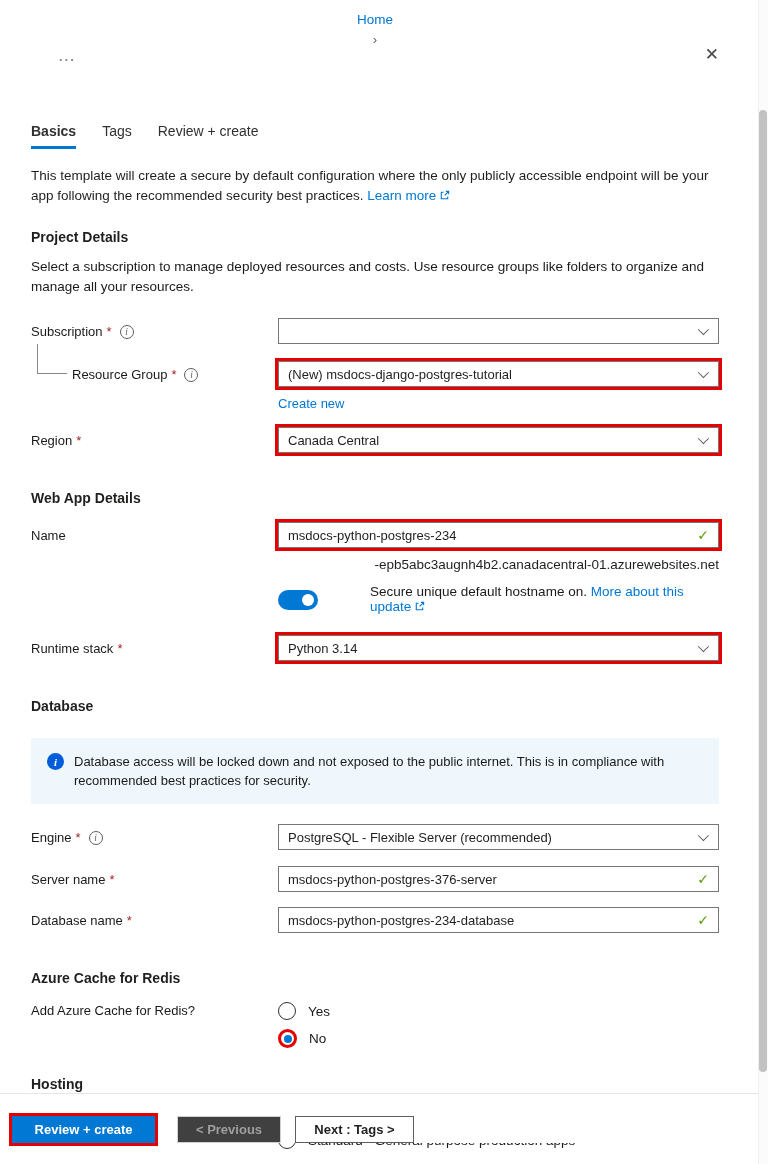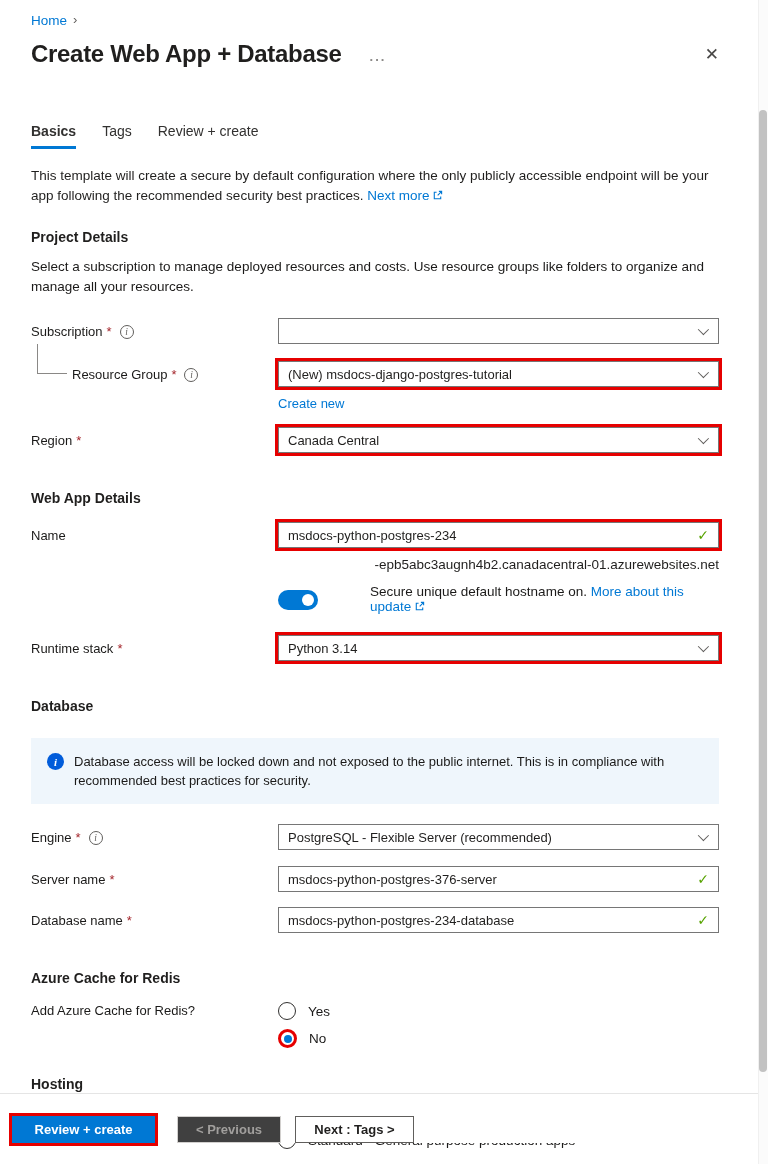--- a/index.html
+++ b/index.html
@@ -2,21 +2,21 @@
 <html><head>
 <meta charset="utf-8">
 <style>
   * { margin:0; padding:0; box-sizing:border-box; }
   html,body { background:#fff; }
   body { font-family:"Liberation Sans","DejaVu Sans",sans-serif; color:#1b1a19; }
   .page { position:relative; width:768px; height:1164px; background:#fff; overflow:hidden; }
   .content { position:relative; padding:12px 49px 0 31px; }
 
   
-  .breadcrumb { height:17px; font-size:13.5px; display:flex; align-items:center; gap:6px; }
+  .breadcrumb { height:17px; font-size:13.5px; display:flex; align-items:center; gap:6px;flex-direction:column; }
   .breadcrumb a { color:#0078d4; text-decoration:none; cursor:pointer; }
   .crumb-chev { color:#605e5c; font-size:13px; transform:translateY(-1px); }
   .title-row { margin-top:9px; height:32px; display:flex; align-items:center; }
   .page-title { font-size:24px; font-weight:700; letter-spacing:-0.3px; color:#201f1e; }
   .ellipsis { margin-left:28px; color:#8a8886; font-size:13px; letter-spacing:2px; font-weight:700; transform:translateY(2px); cursor:pointer; }
   .close-x { margin-left:auto; color:#494847; font-size:17px; cursor:pointer; line-height:1; font-weight:400; }
 
   
   .tabs { margin-top:53px; display:flex; border-bottom:1px solid transparent; }
   .tab { font-size:14px; color:#323130; padding-bottom:7px; margin-right:26px; border-bottom:3px solid transparent; cursor:pointer; }
@@ -79,32 +79,31 @@
 
 <div class="page">
   <div class="content">
 
     <div class="breadcrumb">
       <a>Home</a>
       <span class="crumb-chev">›</span>
     </div>
 
     <div class="title-row">
-      <span class="page-title">Create Web App + Database</span>
       <span class="ellipsis">...</span>
       <span class="close-x">✕</span>
     </div>
 
     <div class="tabs">
       <div class="tab active">Basics</div>
       <div class="tab">Tags</div>
       <div class="tab">Review + create</div>
     </div>
 
-    <p class="intro"><span>This template will create a secure by default configuration where the only publicly accessible endpoint will be your app following the recommended security best practices. </span><a class="link">Next more</a><span class="ext-icon"><svg width="11" height="11" viewBox="0 0 12 12">
+    <p class="intro"><span>This template will create a secure by default configuration where the only publicly accessible endpoint will be your app following the recommended security best practices. </span><a class="link">Learn more</a><span class="ext-icon"><svg width="11" height="11" viewBox="0 0 12 12">
             <path d="M5 2.5H2.5v7h7V7" fill="none" stroke="currentColor" stroke-width="1.2"></path>
             <path d="M7.5 1.5h3v3M10.8 1.2L6.2 5.8" fill="none" stroke="currentColor" stroke-width="1.2"></path>
           </svg></span></p>
 
     <h3 class="sec" style="margin-top:22px">Project Details</h3>
     <p class="sec-desc">Select a subscription to manage deployed resources and costs. Use resource groups like folders to organize and manage all your resources.</p>
 
     <div class="form-row" style="margin-top:21px">
       <div class="row-label">
         <span class="req">Subscription</span>

